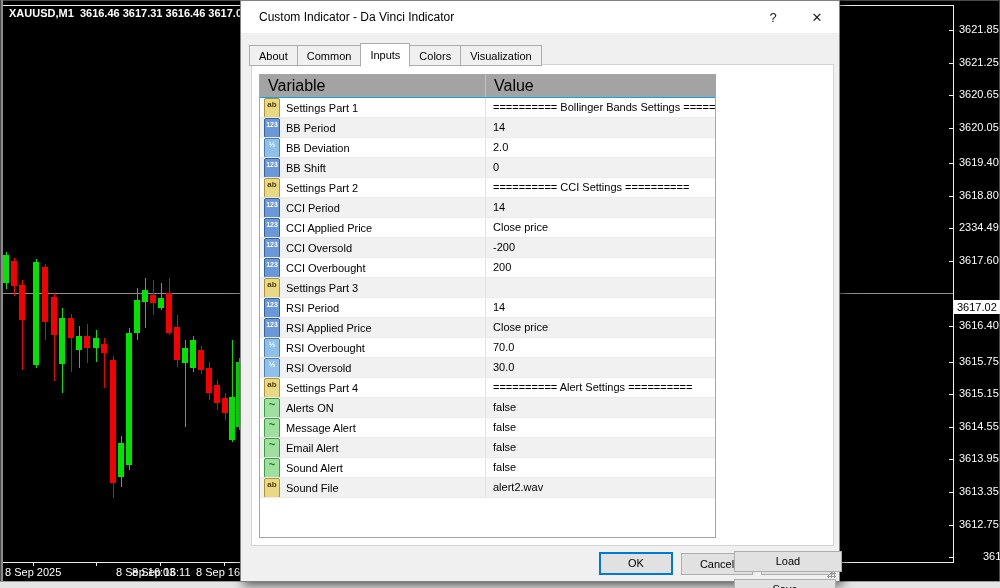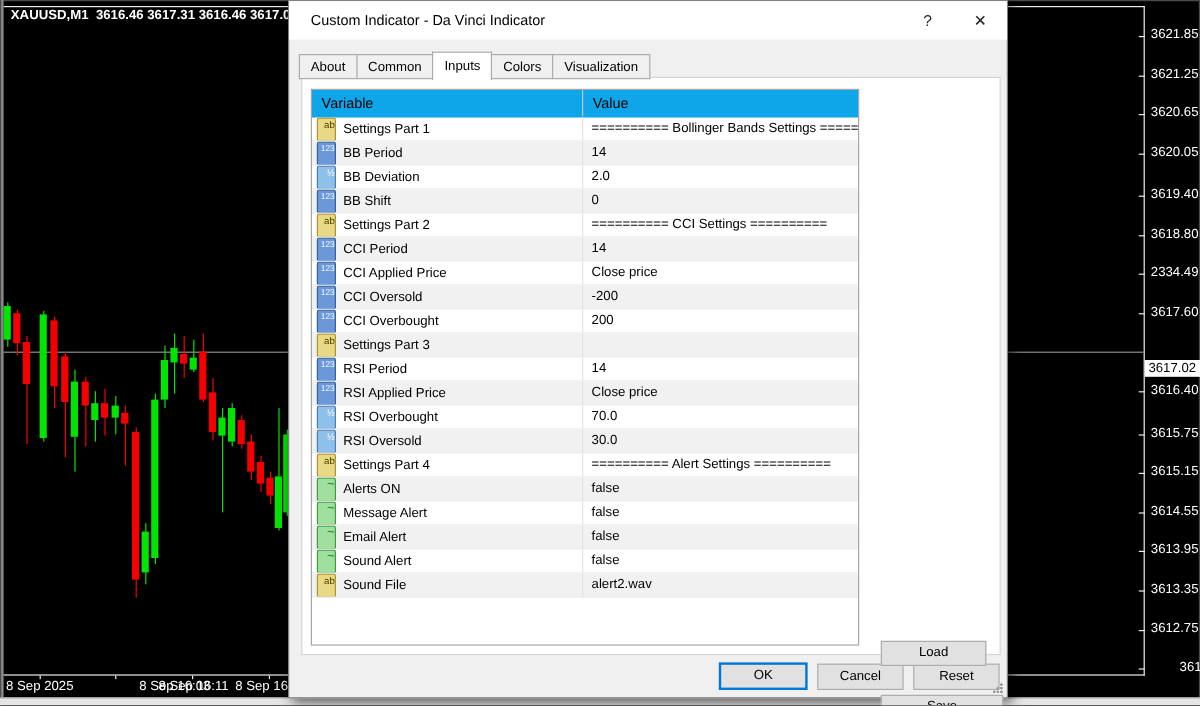--- a/index.html
+++ b/index.html
@@ -28,34 +28,34 @@
   .titlebar{position:absolute;left:0;top:0;width:100%;height:32px;background:#fff}
   .dlg-title{position:absolute;left:18px;top:9px;font-size:12px;color:#000;white-space:pre}
   .cap-btn{position:absolute;top:5px;width:32px;height:23px;text-align:center;font-size:13px;line-height:23px;color:#222;cursor:default}
   .help-btn{left:516px}
   .close-btn{left:560px}
   .tabs{position:absolute;left:8px;top:42px;height:24px;display:flex;align-items:center;z-index:3}
   .tab{height:21px;line-height:20px;padding:0 9px;font-size:11px;color:#000;background:#f0f0f0;border:1px solid #acacac;margin-right:-1px;position:relative;z-index:1}
   .tab.active{height:24px;line-height:22px;background:#fff;border-bottom:1px solid #fff;z-index:4}
   .tabpage{position:absolute;left:10px;top:63px;width:583px;height:482px;background:#fff;border:1px solid #d4d4d4;z-index:2}
   .vtable{position:absolute;left:7px;top:9px;width:457px;height:464px;border:1px solid #a6a6a6;background:#fff;overflow:hidden}
-  .thead{display:flex;height:23px;border-bottom:1px solid #0ea5e9;font-size:12px;color:#000;background:#0ea5e9}
+  .thead{display:flex;height:23px;border-bottom:1px solid #0ea5e9;font-size:16px;color:#000;background:#a3a3a3}
   .th{line-height:22px;padding-left:8px}
   .th1{width:226px;border-right:1px solid #c4c4c4}
   .trow{display:flex;height:20px;font-size:11px;color:#000;border-bottom:1px solid #ebebeb;background:#fff}
   .trow.alt{background:#f1f1f1}
   .cell-name{width:226px;border-right:1px solid #e2e2e2;display:flex;align-items:center;overflow:hidden;white-space:nowrap}
   .cell-value{flex:1;line-height:19px;padding-left:7px;white-space:nowrap;overflow:hidden}
-  .ticon{flex:0 0 16px;width:16px;height:20px;margin:0 6px 0 4px;border-radius:2px;font-size:8px;line-height:11px;text-align:right;font-weight:normal}
+  .ticon{flex:0 0 16px;width:16px;height:20px;margin:0 6px 0 4px;border-radius:2px;font-size:8px;line-height:11px;text-align:center;font-weight:bold}
   .ticon.str{background:#ead984;border:1px solid #ad9335;color:#4a3c00}
   .ticon.int{background:#6b98d9;border:1px solid #33639c;color:#fff;font-size:7px}
   .ticon.dbl{background:#8fc0ea;border:1px solid #4a7fb5;color:#fff;font-size:8px}
   .ticon.bool{background:#9fdf9f;border:1px solid #3c9e3c;color:#117a11;font-size:11px;line-height:10px}
   .btn{position:absolute;background:#e1e1e1;border:1px solid #adadad;font-size:11px;color:#000;text-align:center;line-height:19px;cursor:default}
-  .btn-load{left:482px;top:469px;width:88px;height:21px}
+  .btn-load{left:482px;top:486px;width:108px;height:21px}
   .btn-save{left:482px;top:514px;width:102px;height:21px}
   .btn-ok{left:358px;top:551px;width:74px;height:23px;border:2px solid #0078d7;line-height:19px}
   .btn-cancel{left:440px;top:552px;width:72px;height:22px;line-height:20px}
   .btn-reset{left:520px;top:552px;width:72px;height:22px;line-height:20px}
   .grip{position:absolute;right:3px;bottom:3px;width:9px;height:9px;
     background:
       radial-gradient(circle at 7.5px 1.5px,#9a9a9a 1px,transparent 1.3px),
       radial-gradient(circle at 4.5px 4.5px,#9a9a9a 1px,transparent 1.3px),
       radial-gradient(circle at 7.5px 4.5px,#9a9a9a 1px,transparent 1.3px),
       radial-gradient(circle at 1.5px 7.5px,#9a9a9a 1px,transparent 1.3px),

